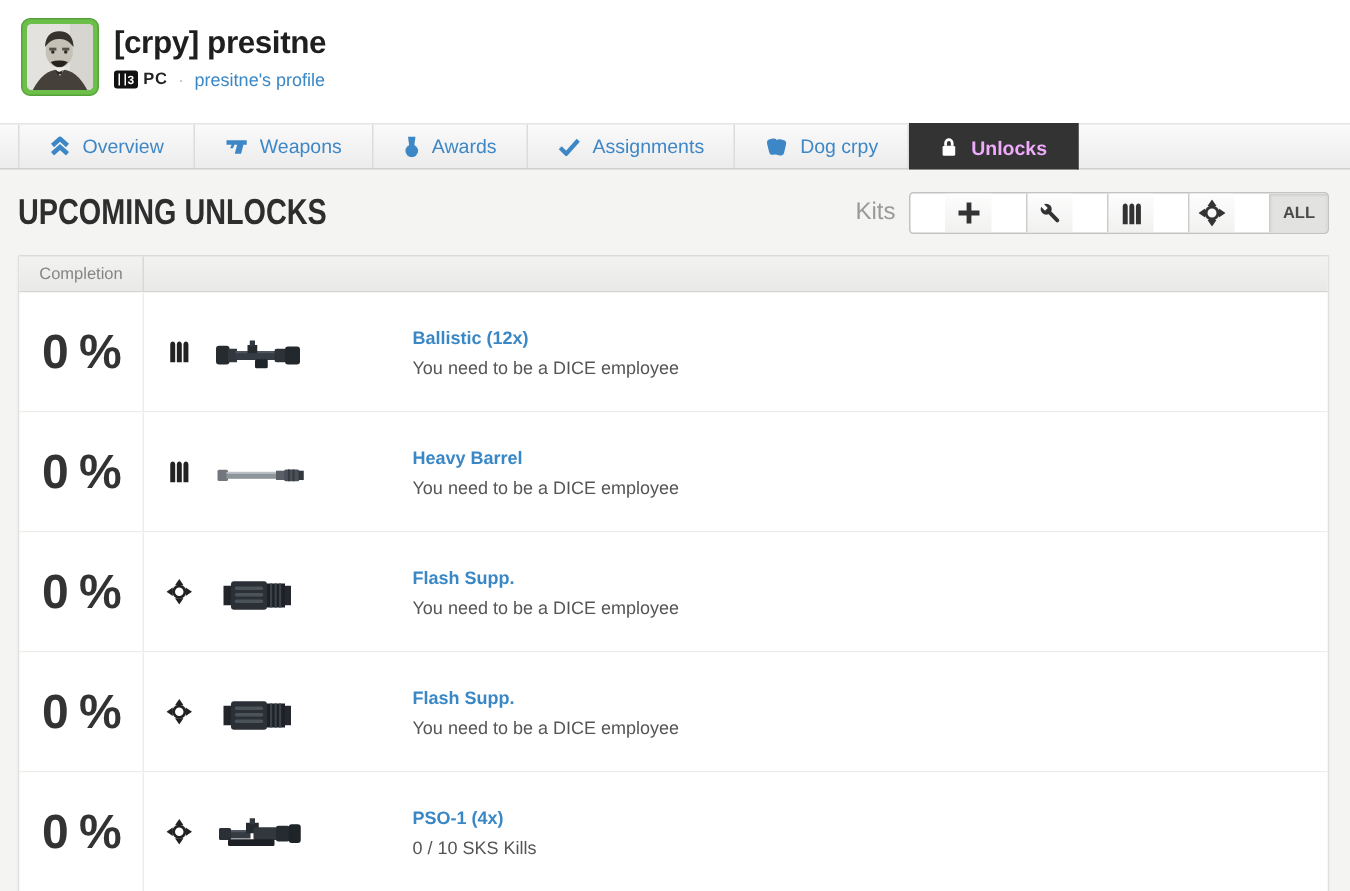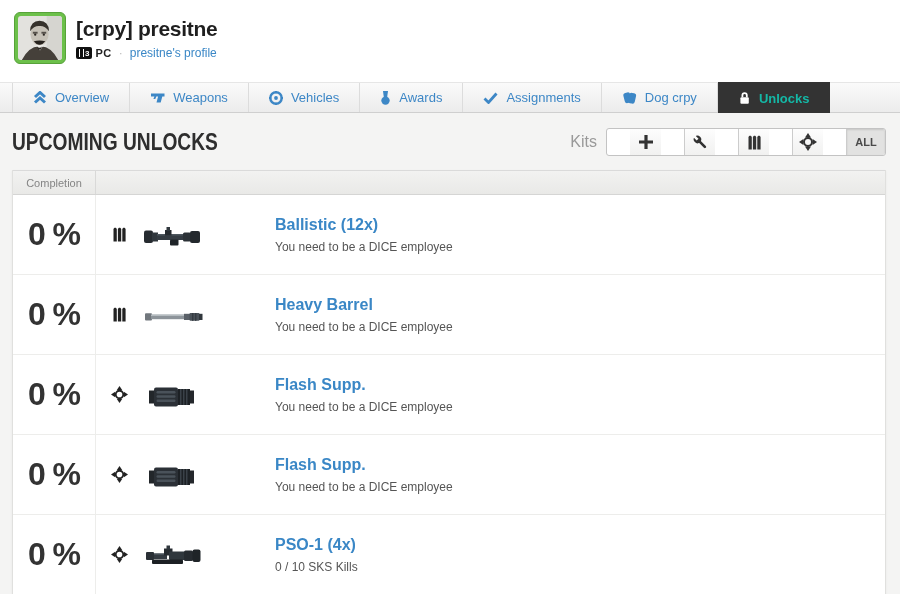--- a/index.html
+++ b/index.html
@@ -54,21 +54,21 @@
   .nav-tab {
     display:flex; align-items:center; gap:8px;
     padding:0 20px;
     font-size:13px; color:#3d87c6;
     border-right:1px solid #dcdcdc;
     cursor:pointer; white-space:nowrap;
   }
   .nav-tab:first-child { border-left:1px solid #dcdcdc; }
   .nav-tab svg { display:block; }
   .nav-tab.active {
-    background:#333333; color:#14b8a6; font-weight:bold;
+    background:#333333; color:#f0abfc; font-weight:bold;
     border-right-color:#333333; margin:-1px 0;
     padding-top:1px;
   }
 
   
   .section-header { position:relative; height:57px; }
   .section-title {
     position:absolute; left:12px; top:15px;
     font-size:24px; font-weight:bold; color:#2e2e2e;
     transform:scaleX(0.8); transform-origin:left center;
@@ -115,21 +115,21 @@
     border-bottom:1px solid #ededeb; background:#fff;
   }
   .cell-completion {
     width:83px; border-right:1px solid #ededeb;
     display:flex; align-items:center; justify-content:center;
     font-size:32px; font-weight:bold; color:#333; letter-spacing:-1px;
   }
   .cell-kit { width:47px; display:flex; align-items:center; justify-content:center; }
   .cell-weapon { width:76px; display:flex; align-items:center; justify-content:flex-start; }
   .cell-info { display:flex; flex-direction:column; justify-content:center; padding-left:56px; }
-  .unlock-name { color:#3a87c6; font-size:16px; font-weight:bold; margin-bottom:6px; text-decoration:none; cursor:pointer; }
+  .unlock-name { color:#3a87c6; font-size:12px; font-weight:bold; margin-bottom:6px; text-decoration:none; cursor:pointer; }
   .unlock-req { color:#555; font-size:12px; }
 </style>
 </head>
 <body>
 
 <div class="top-header">
   <div class="avatar-frame">
     <svg width="44" height="44" viewBox="0 0 46 46">
       <rect width="46" height="46" fill="#e3e2de"></rect>
       <rect x="30" width="16" height="46" fill="#d6d5d0"></rect>
@@ -172,35 +172,20 @@
   <div class="nav-tab">
     <span>
       <svg width="15" height="11" viewBox="0 0 15 11">
           <path fill="#3d87c6" d="M1,1.5 h13.5 v3 h-2.2 l-1.6,6 h-4.2 l1.6,-6 H6.3 l-1,2.4 H3.4 l1,-2.4 H1 z"></path>
         </svg>
     </span>
     <span>Weapons</span>
   </div>
   <div class="nav-tab">
     <span>
-      <svg width="14" height="14" viewBox="0 0 14 14">
-          <g fill="#3d87c6">
-            <circle cx="7" cy="7" r="5.7" fill="none" stroke="#3d87c6" stroke-width="2.4"></circle>
-            <circle cx="7" cy="7" r="1.9"></circle>
-            <rect x="6" y="0" width="2" height="2.2"></rect>
-            <rect x="6" y="11.8" width="2" height="2.2"></rect>
-            <rect x="0" y="6" width="2.2" height="2"></rect>
-            <rect x="11.8" y="6" width="2.2" height="2"></rect>
-          </g>
-        </svg>
-    </span>
-    <span>Vehicles</span>
-  </div>
-  <div class="nav-tab">
-    <span>
       <svg width="11" height="14" viewBox="0 0 11 14">
           <g fill="#3d87c6">
             <polygon points="3,0 8,0 7.2,6 3.8,6"></polygon>
             <circle cx="5.5" cy="9.6" r="4.2"></circle>
           </g>
         </svg>
     </span>
     <span>Awards</span>
   </div>
   <div class="nav-tab">

